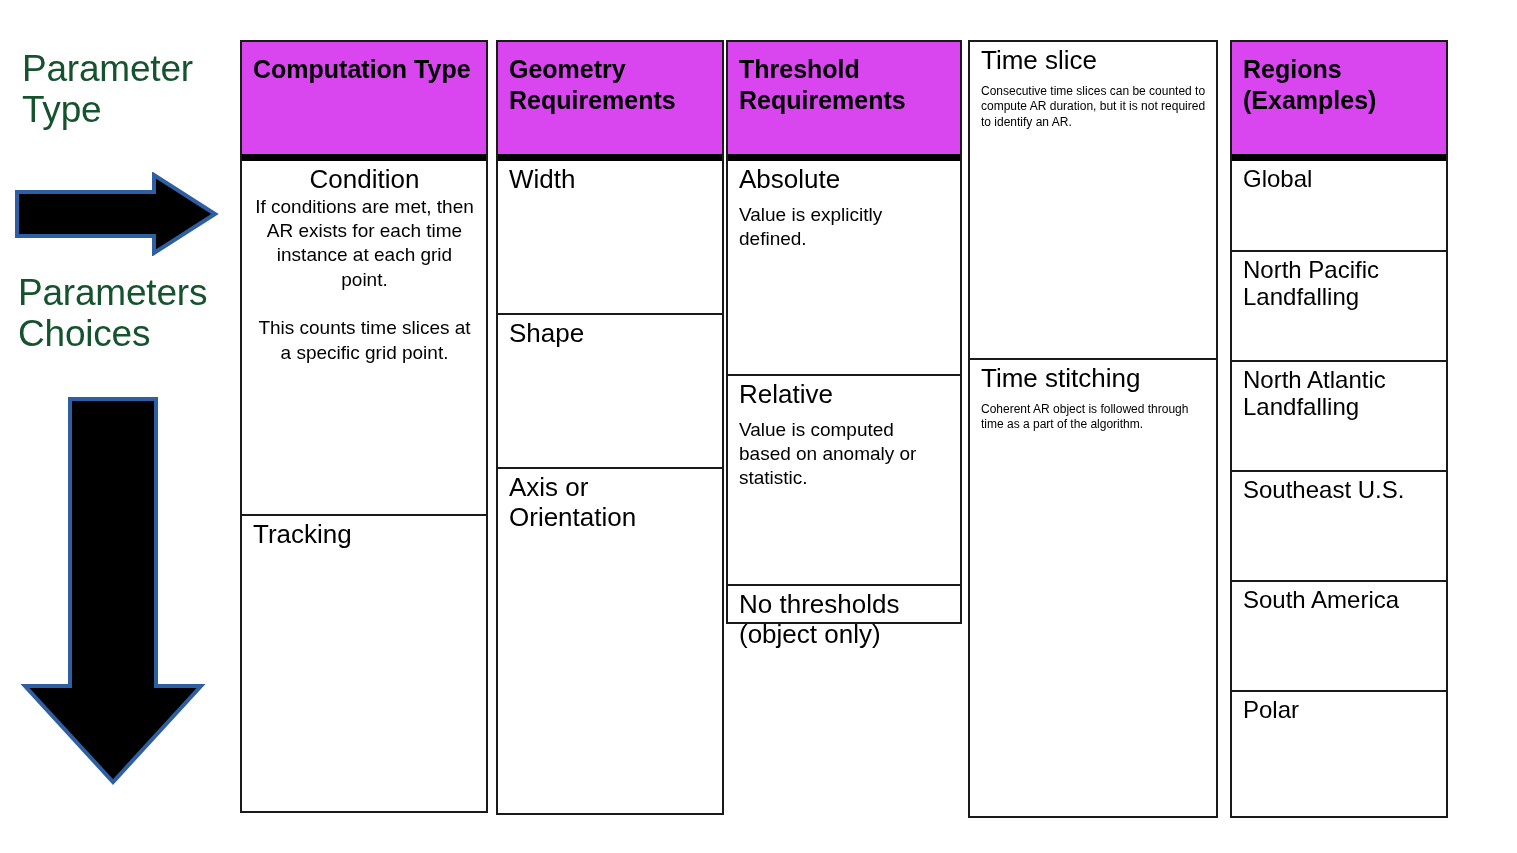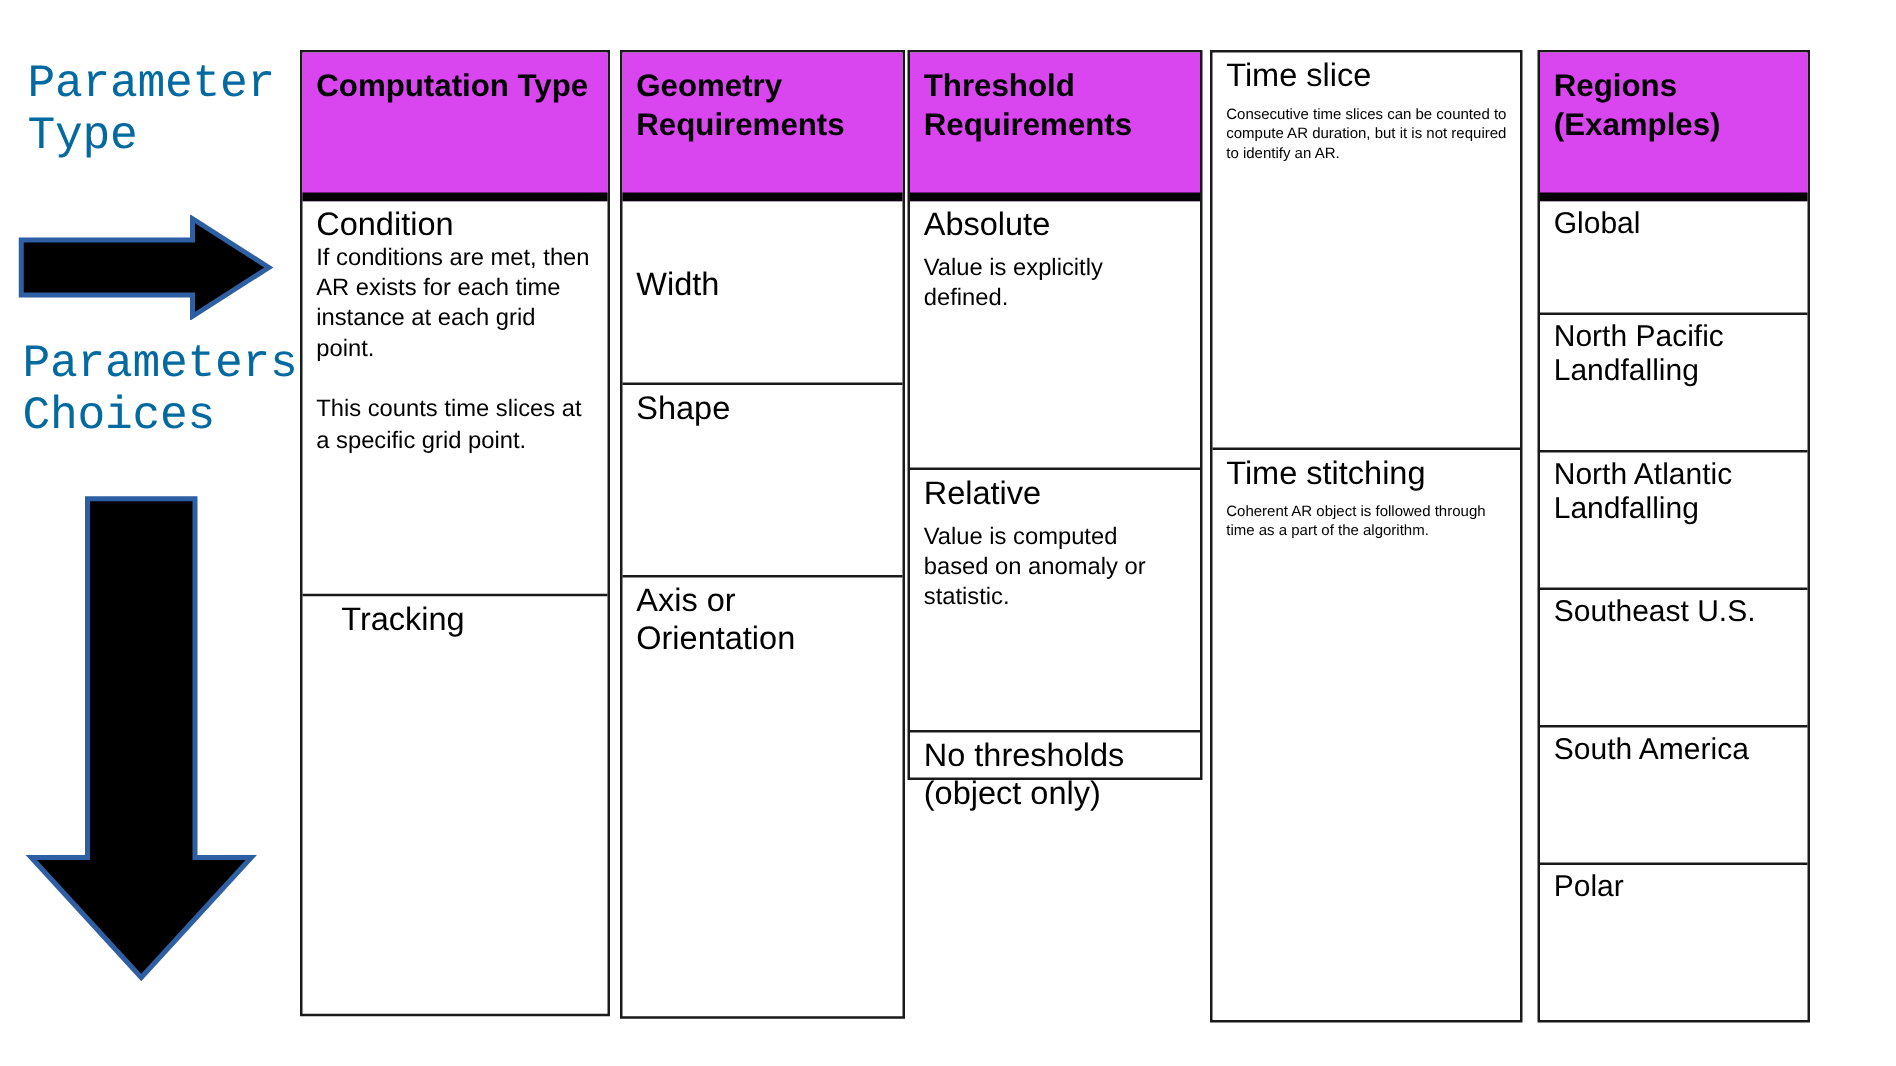--- a/index.html
+++ b/index.html
@@ -14,23 +14,22 @@
     font-family: "Liberation Sans", sans-serif;
     color: #000000;
     overflow: hidden;
   }
 
   
   .left-label {
     position: absolute;
     font-size: 37px;
     line-height: 1.12;
-    color: #0369a1;
+    color: #14532d;
     letter-spacing: -0.2px;
-    font-family: Liberation Mono, monospace;
   }
   #label-parameter-type { left: 22px; top: 48px; }
   #label-parameters-choices { left: 18px; top: 272px; }
 
   
   .arrow-wrap { position: absolute; }
   #arrow-right-wrap { left: 14px; top: 172px; width: 205px; height: 84px; }
   #arrow-down-wrap  { left: 18px; top: 396px; width: 190px; height: 390px; }
 
   
@@ -81,25 +80,25 @@
     margin: 0;
     white-space: pre-line;
   }
   .cell-body.small {
     font-size: 12px;
     line-height: 1.3;
   }
   .gap-6 { height: 8px; }
 
   
-  #col-computation .cell.c1 { height: 316px; }
-  #col-computation .cell.c2 { height: 292px; margin-left: 20px; }
+  #col-computation .cell.c1 { height: 355px; text-align: center; }
+  #col-computation .cell.c2 { height: 292px; }
 
   #col-geometry .cell.g1 { height: 130px; }
-  #col-geometry .cell.g2 { height: 99px; margin-top: 48px; }
+  #col-geometry .cell.g2 { height: 154px; }
   #col-geometry .cell.g3 { height: 154px; }
   #col-geometry .cell.g4 { height: 239px; }
 
   #col-threshold .cell.t1 { height: 215px; }
   #col-threshold .cell.t2 { height: 210px; }
   #col-threshold .cell.t3 { height: 221px; }
 
   #col-temporal .cell.m1 { height: 318px; }
   #col-temporal .cell.m2 { height: 334px; }
 

